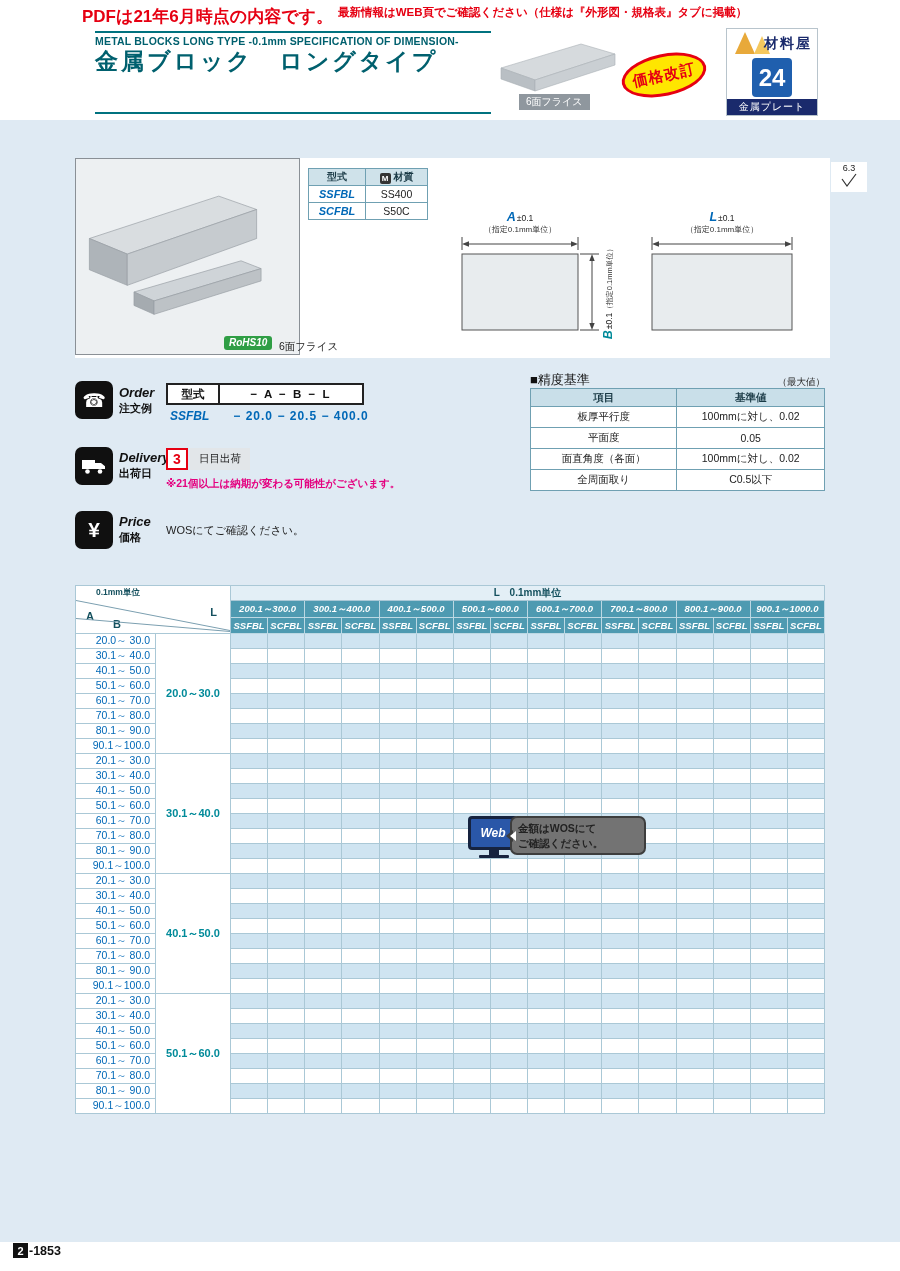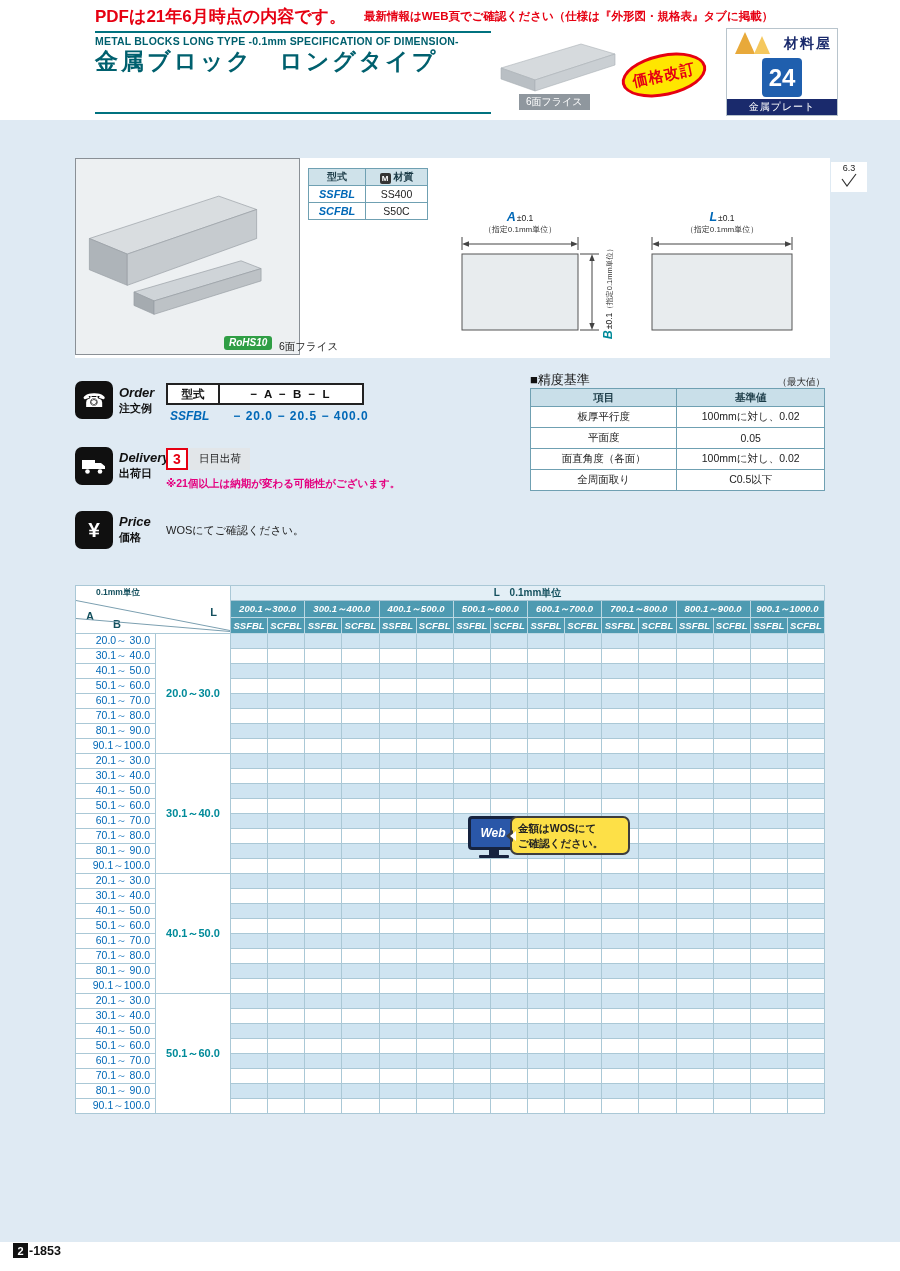--- a/index.html
+++ b/index.html
@@ -2,40 +2,40 @@
 <html><head>
 <meta charset="utf-8">
 <style>
   html,body{margin:0;padding:0;background:#fff;}
   .page{position:relative;width:900px;height:1271px;overflow:hidden;background:#fff;
         font-family:"Liberation Sans","DejaVu Sans",sans-serif;color:#222;}
   .page *{box-sizing:border-box;}
   .bg-blue{position:absolute;left:0;top:120px;width:900px;height:1122px;background:#dfeaf3;}
 
   
-  .notice{position:absolute;left:95px;top:5px;display:flex;align-items:center;gap:18px;white-space:nowrap;}
+  .notice{position:absolute;left:82px;top:5px;display:flex;align-items:flex-start;gap:5px;white-space:nowrap;}
   .notice-main{color:#e60012;font-size:17px;font-weight:bold;}
   .notice-sub{color:#e60012;font-size:11.5px;font-weight:bold;}
 
   
   .rule-top{position:absolute;left:95px;top:31px;width:396px;height:2px;background:#00727f;}
   .eyebrow{position:absolute;left:95px;top:35px;font-size:10.5px;font-weight:bold;color:#00606e;letter-spacing:.2px;}
   .main-title{position:absolute;left:95px;top:46px;font-size:23px;font-weight:bold;color:#00606e;letter-spacing:3px;}
   .subtitle-bar{position:absolute;left:95px;top:85px;width:370px;height:23px;background:#00727f;color:#fff;
                 font-weight:bold;font-size:14.5px;display:flex;align-items:center;justify-content:center;letter-spacing:2px;}
   .rule-bottom{position:absolute;left:95px;top:112px;width:396px;height:2px;background:#00727f;}
 
   .hdr-block{position:absolute;left:492px;top:38px;}
   .hdr-block-caption{position:absolute;left:519px;top:94px;background:#8f979e;color:#fff;font-size:10px;padding:1px 7px;}
 
   .price-badge{position:absolute;left:621px;top:54px;width:86px;height:42px;background:#ffe600;border:3px solid #e60012;
                border-radius:50%;display:flex;align-items:center;justify-content:center;color:#e60012;font-weight:bold;
                font-size:15px;transform:rotate(-12deg);letter-spacing:1px;}
 
-  .logo{position:absolute;left:726px;top:28px;width:112px;height:88px;background:#fff;border:1px solid #b8c4cc;}
+  .logo{position:absolute;left:726px;top:28px;width:92px;height:88px;background:#fff;border:1px solid #b8c4cc;}
   .logo-top{position:relative;height:28px;}
   .gold{position:absolute;width:0;height:0;border-style:solid;}
   .g1{left:8px;top:3px;border-width:0 10px 22px 10px;border-color:transparent transparent #e8a93a transparent;}
   .g2{left:27px;top:7px;border-width:0 8px 18px 8px;border-color:transparent transparent #f5c85e transparent;}
   .logo-brand{position:absolute;right:5px;top:6px;font-weight:bold;color:#1a2a6c;font-size:14px;letter-spacing:2px;}
   .logo-24{position:absolute;left:50%;top:29px;transform:translateX(-50%);width:40px;height:39px;background:#1f5fae;color:#fff;
            font-size:24px;font-weight:bold;display:flex;align-items:center;justify-content:center;border-radius:4px;}
   .logo-cat{position:absolute;left:0;bottom:0;width:100%;height:16px;background:#1a2a6c;color:#fff;font-size:10px;
             display:flex;align-items:center;justify-content:center;letter-spacing:1px;}
 
@@ -131,21 +131,21 @@
   .d1{top:14px;width:159px;transform:rotate(11deg);}
   .d2{top:32px;width:156px;transform:rotate(4.8deg);}
 
   
   .web{position:absolute;left:448px;top:812px;z-index:5;width:190px;height:56px;}
   .monitor{position:absolute;left:0;top:4px;width:52px;margin-left:20px;}
   .screen{width:50px;height:34px;background:#2a57a8;border:3px solid #16233f;border-radius:4px;display:flex;
           align-items:center;justify-content:center;color:#fff;font-weight:bold;font-style:italic;font-size:12px;}
   .stand{width:10px;height:5px;background:#16233f;margin:0 auto;}
   .mbase{width:30px;height:3px;background:#16233f;margin:0 auto;border-radius:1px;}
-  .bubble{position:absolute;left:62px;top:4px;width:120px;background:#fde047;border:2px solid #3d3d3d;border-radius:7px;padding:3px 6px;}
+  .bubble{position:absolute;left:62px;top:4px;width:136px;background:#737373;border:2px solid #3d3d3d;border-radius:7px;padding:3px 6px;}
   .bubble:before{content:"";position:absolute;left:-12px;top:12px;border:6px solid transparent;border-right:7px solid #3d3d3d;}
   .bubble:after{content:"";position:absolute;left:-7px;top:13px;border:5px solid transparent;border-right:6px solid #fff;}
   .bub-line{display:block;font-size:10.5px;font-weight:bold;color:#222;line-height:1.4;}
 
   
   .pageno{position:absolute;left:13px;top:1243px;display:flex;align-items:center;gap:1px;}
   .pn-box{width:15px;height:15px;background:#111;color:#fff;font-weight:bold;font-size:11px;display:flex;
           align-items:center;justify-content:center;}
   .pn-rest{font-weight:bold;font-size:12.5px;color:#111;}
 </style>

